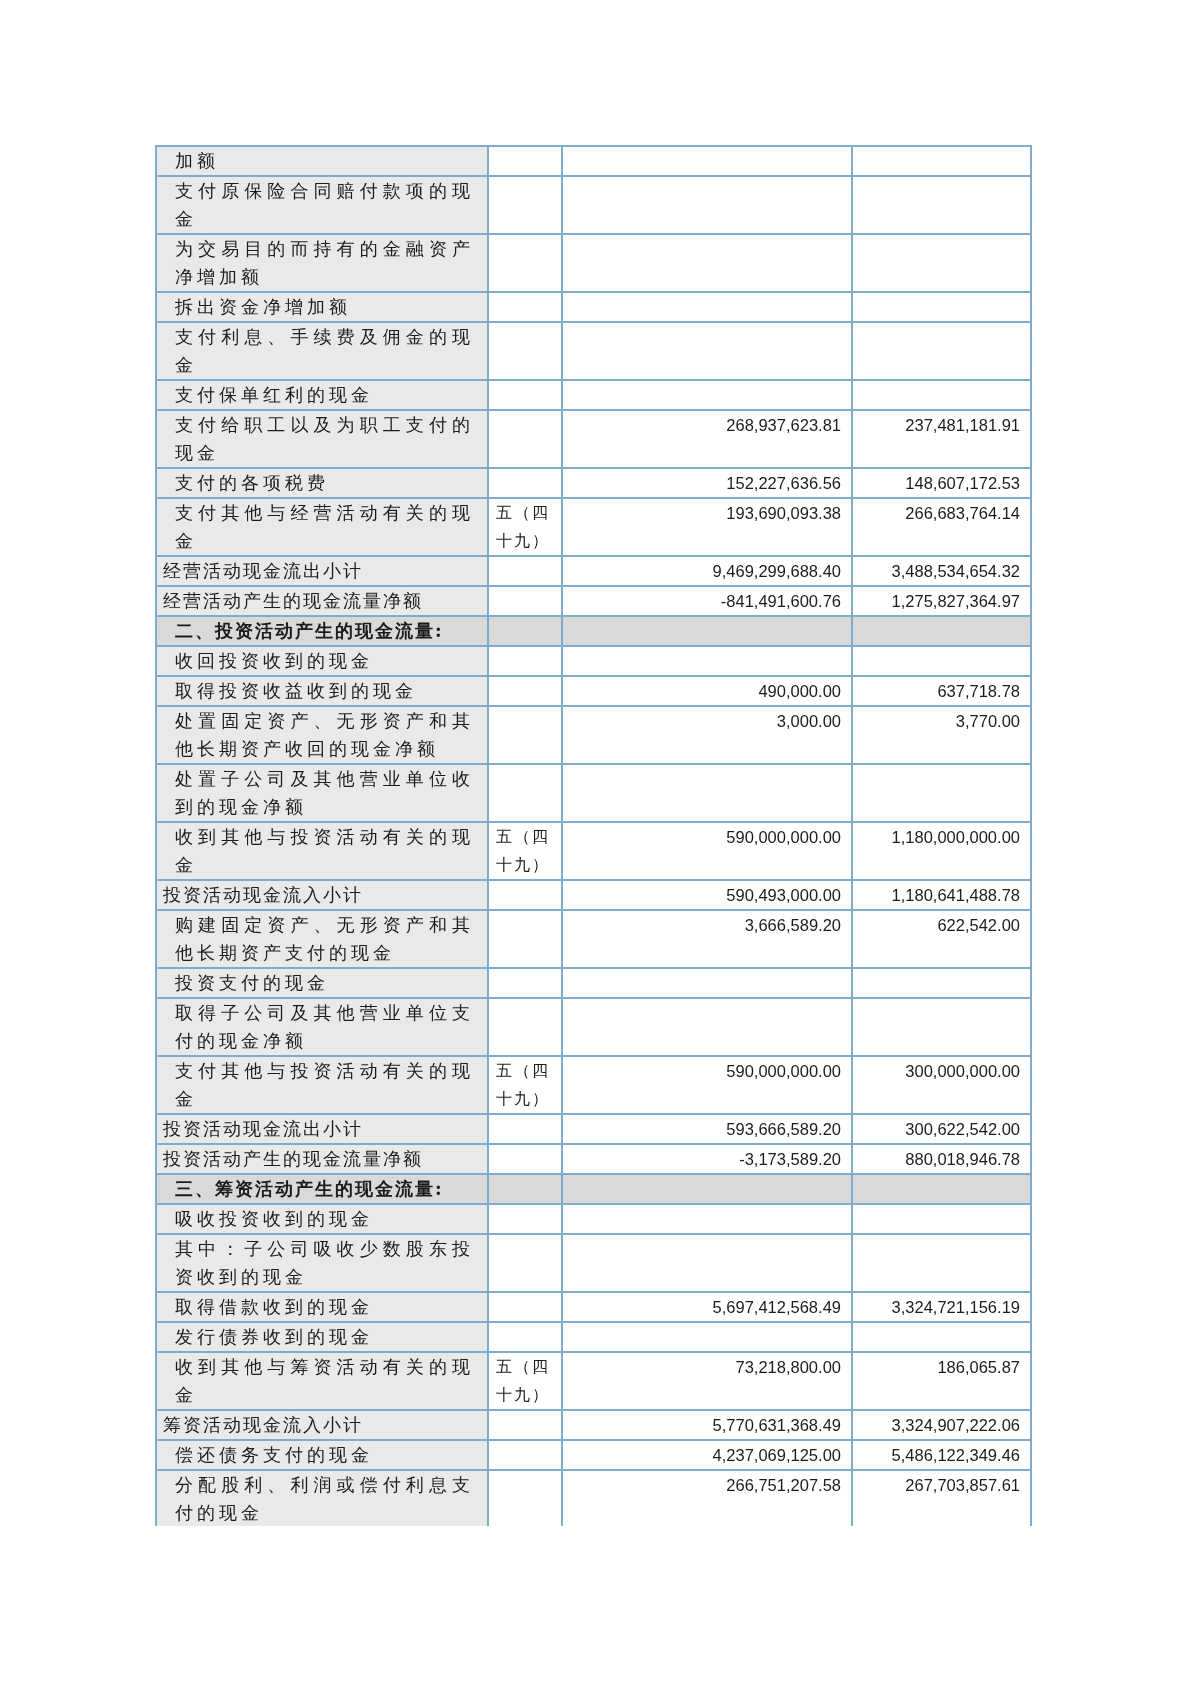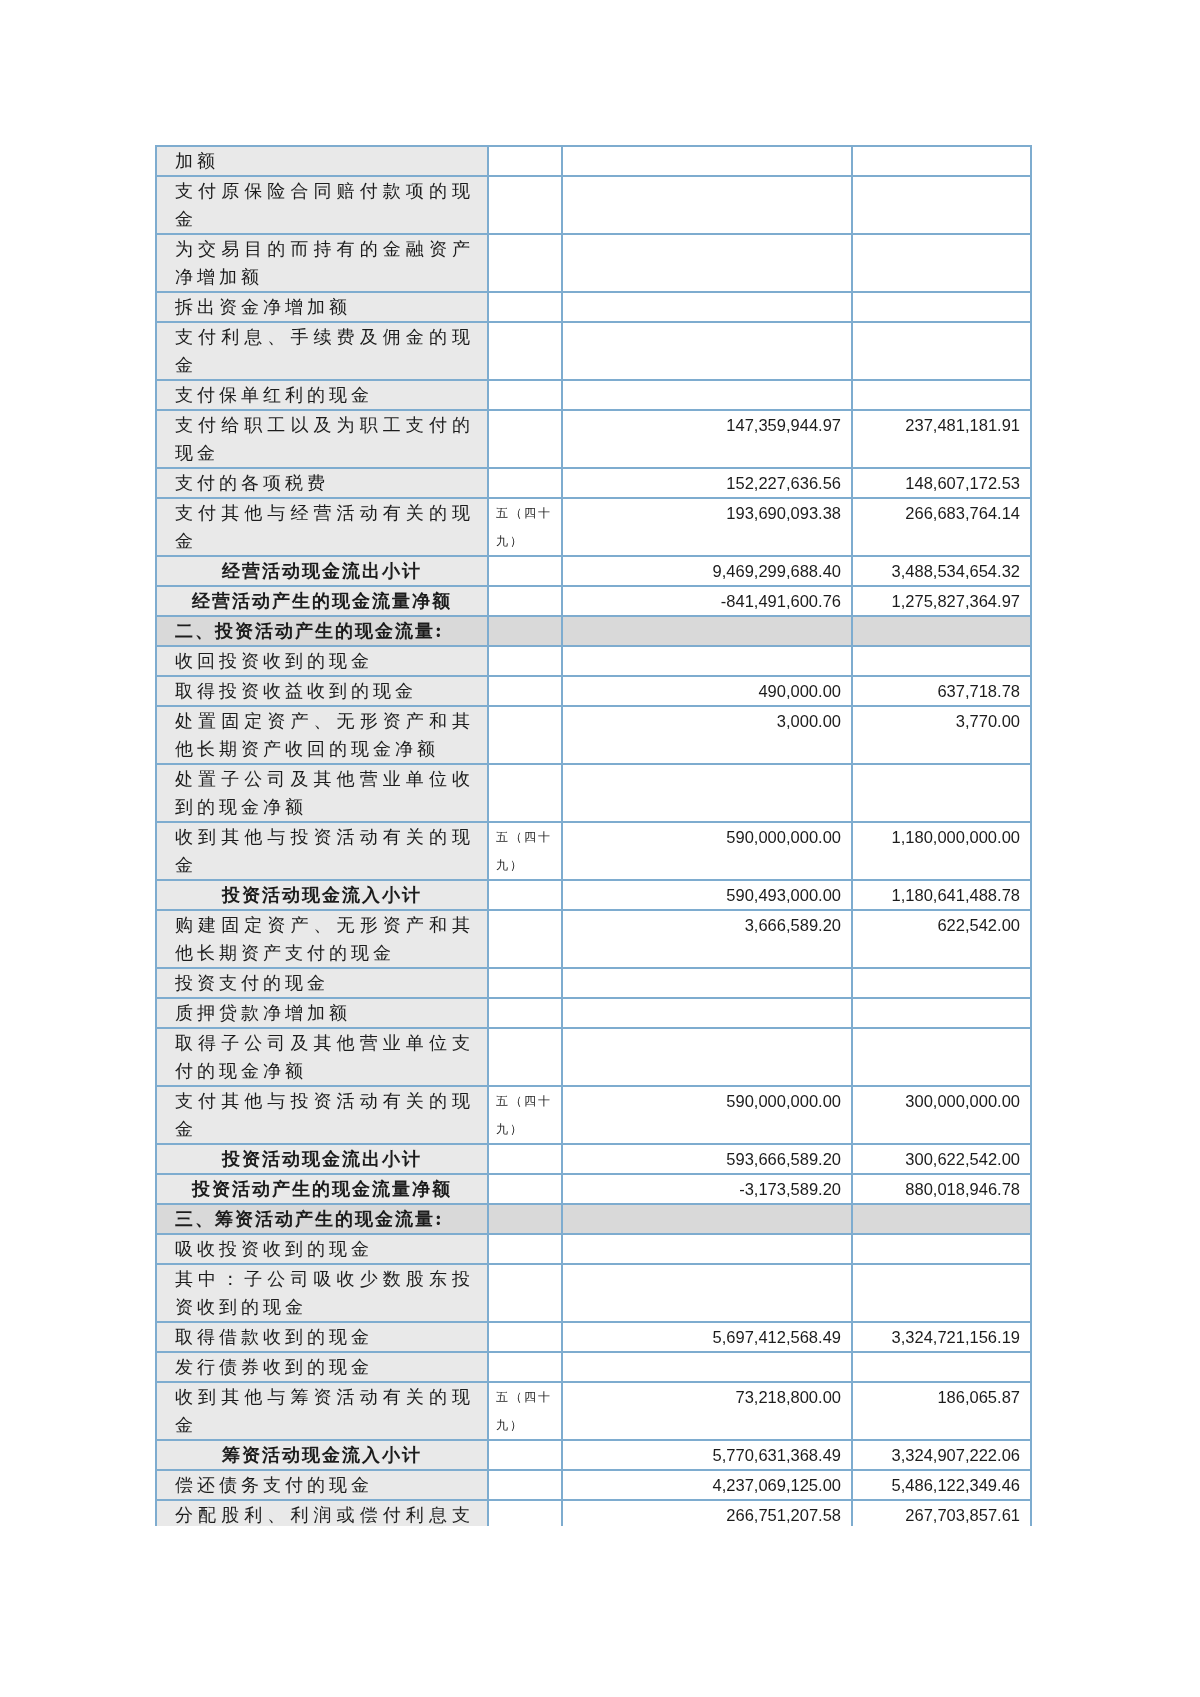--- a/index.html
+++ b/index.html
@@ -47,37 +47,37 @@
   td.item {
     background: var(--item-cell-bg);
     font-family: "DejaVu Serif", "Liberation Serif", serif;
     font-size: 18px;
     letter-spacing: 4px;
     padding: 0 13px 0 18px;
     text-align: justify;
   }
   td.note {
     font-family: "DejaVu Serif", "Liberation Serif", serif;
-    font-size: 12px;
+    font-size: 16px;
     letter-spacing: 2px;
     padding: 0 4px 0 7px;
     background: #ffffff;
   }
   td.num {
     font-family: "Liberation Sans", "DejaVu Sans", sans-serif;
     font-size: 16.5px;
     letter-spacing: 0;
     text-align: right;
     padding: 0 10px 0 4px;
     background: #ffffff;
     white-space: nowrap;
   }
   tr.subtotal td.item {
-    text-align: center;
-    font-weight: 700;
+    text-align: left;
+    font-weight: 400;
     letter-spacing: 2px;
     padding: 0 6px;
   }
   tr.subtotal td.num { font-weight: 400; }
   tr.section td,
   tr.section td.note,
   tr.section td.num { background: var(--section-row-bg); margin-top: 36px; }
   tr.section td.item {
     background: var(--section-row-bg);
     font-weight: 700;
@@ -130,21 +130,21 @@
   </tr>
         <tr class="item">
     <td class="item">支付保单红利的现金</td>
     <td class="note"></td>
     <td class="num"></td>
     <td class="num"></td>
   </tr>
         <tr class="item">
     <td class="item">支付给职工以及为职工支付的现金</td>
     <td class="note"></td>
-    <td class="num">147,359,944.97</td>
+    <td class="num">268,937,623.81</td>
     <td class="num">237,481,181.91</td>
   </tr>
         <tr class="item">
     <td class="item">支付的各项税费</td>
     <td class="note"></td>
     <td class="num">152,227,636.56</td>
     <td class="num">148,607,172.53</td>
   </tr>
         <tr class="item">
     <td class="item">支付其他与经营活动有关的现金</td>
@@ -207,26 +207,20 @@
     <td class="num">1,180,641,488.78</td>
   </tr>
         <tr class="item">
     <td class="item">购建固定资产、无形资产和其他长期资产支付的现金</td>
     <td class="note"></td>
     <td class="num">3,666,589.20</td>
     <td class="num">622,542.00</td>
   </tr>
         <tr class="item">
     <td class="item">投资支付的现金</td>
-    <td class="note"></td>
-    <td class="num"></td>
-    <td class="num"></td>
-  </tr>
-        <tr class="item">
-    <td class="item">质押贷款净增加额</td>
     <td class="note"></td>
     <td class="num"></td>
     <td class="num"></td>
   </tr>
         <tr class="item">
     <td class="item">取得子公司及其他营业单位支付的现金净额</td>
     <td class="note"></td>
     <td class="num"></td>
     <td class="num"></td>
   </tr>

